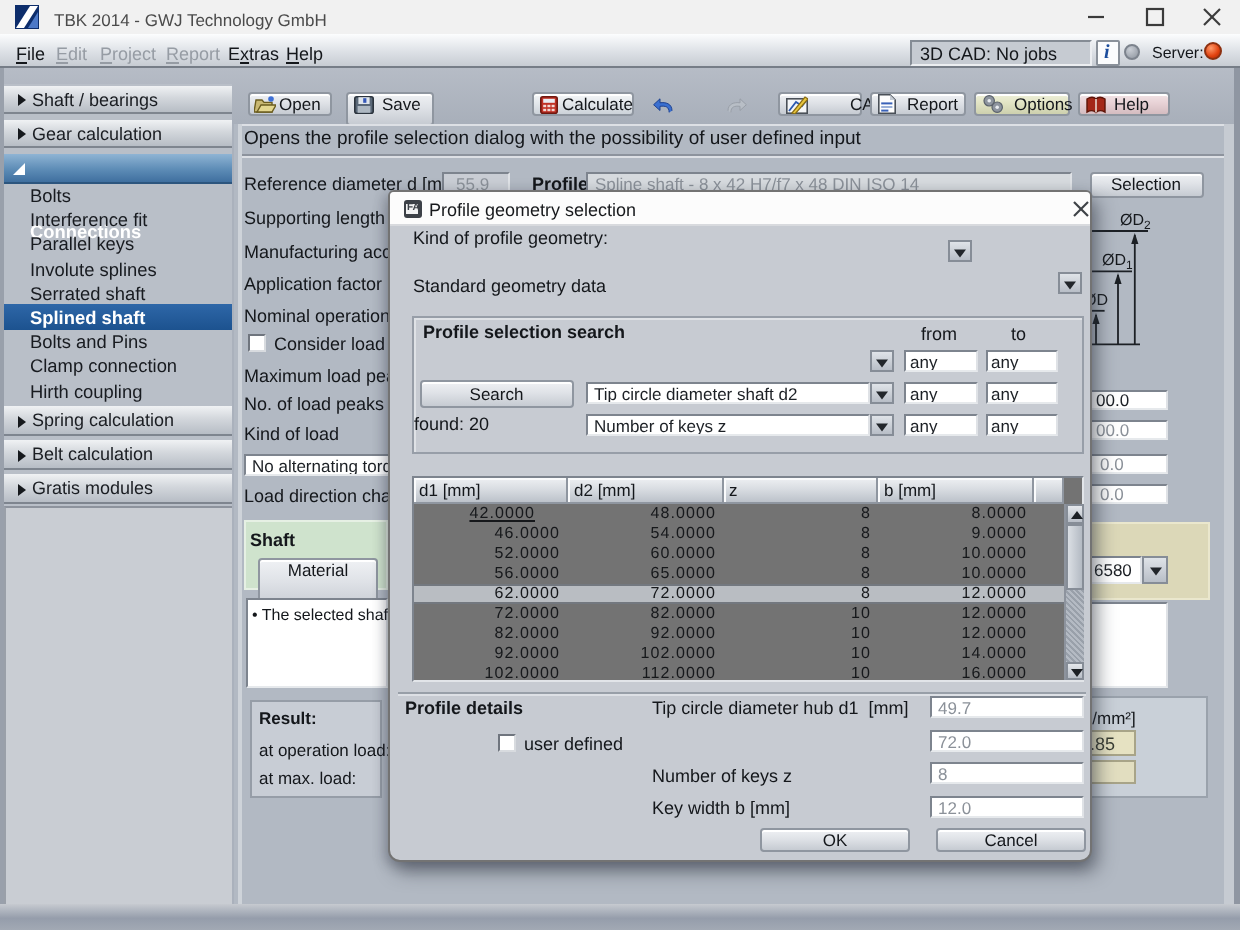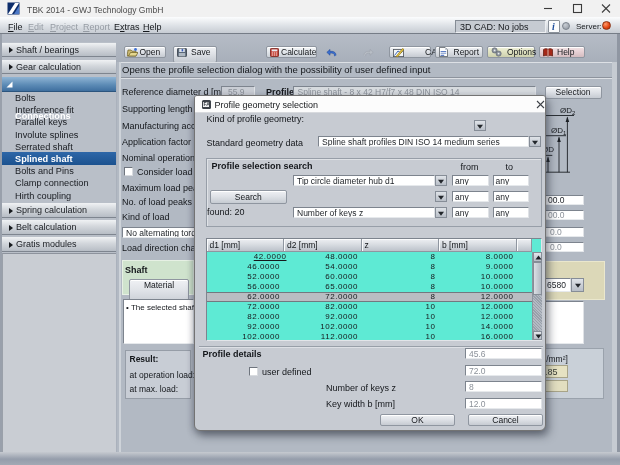--- a/index.html
+++ b/index.html
@@ -231,47 +231,46 @@
   <div class="lbl" style="left:20px;top:4.5px;color:#17191c;">Profile geometry selection</div>
   <svg class="ab" style="left:341px;top:4.5px;" width="9" height="9" viewBox="0 0 9 9">
       <g stroke="#3e4247" stroke-width="1.1">
         <line x1="1" y1="1" x2="8" y2="8"></line>
         <line x1="8" y1="1" x2="1" y2="8"></line>
       </g>
     </svg>
   <div class="lbl" style="left:12px;top:18px;">Kind of profile geometry:</div>
   <div class="arrbtn" style="left:279px;top:24.9px;width:12px;height:11px;"></div>
   <div class="lbl" style="left:12px;top:42.2px;">Standard geometry data</div>
-  <div class="field" style="left:123.5px;top:40.9px;width:211px;height:11px;line-height:10px;padding-left:3px;">Spline shaft profiles DIN ISO 14 medium series</div>
   <div class="arrbtn" style="left:334.5px;top:40.9px;width:12px;height:11px;"></div>
   <div class="ab" style="left:11px;top:62.4px;width:336px;height:69.5px;border:1px solid #979ea8;box-shadow:inset 1px 1px 0 #dfe2e6;"></div>
   <div class="lbl" style="left:17px;top:65.5px;font-weight:bold;">Profile selection search</div>
   <div class="lbl" style="left:266px;top:66px;">from</div>
   <div class="lbl" style="left:311px;top:66px;">to</div>
-  <div class="field" style="left:98.5px;top:79.4px;width:141.5px;height:11.5px;line-height:10.5px;padding-left:3px;">Tip circle diameter hub d1</div>
   <div class="arrbtn" style="left:240px;top:79.4px;width:12.5px;height:11.5px;"></div>
   <div class="field" style="left:257.5px;top:79.4px;width:36.5px;height:11.5px;line-height:10.5px;padding-left:2px;">any</div>
   <div class="field" style="left:298px;top:79.4px;width:36.5px;height:11.5px;line-height:10.5px;padding-left:2px;">any</div>
   <div class="btn" style="left:15px;top:94.9px;width:77.5px;height:13.5px;line-height:12.5px;">Search</div>
+  <div class="field" style="left:98.5px;top:95.4px;width:141.5px;height:11.5px;line-height:10.5px;padding-left:3px;">Tip circle diameter shaft d2</div>
   <div class="arrbtn" style="left:240px;top:95.4px;width:12.5px;height:11.5px;"></div>
   <div class="field" style="left:257.5px;top:95.4px;width:36.5px;height:11.5px;line-height:10.5px;padding-left:2px;">any</div>
   <div class="field" style="left:298px;top:95.4px;width:36.5px;height:11.5px;line-height:10.5px;padding-left:2px;">any</div>
   <div class="lbl" style="left:12.5px;top:111.6px;">found: 20</div>
   <div class="field" style="left:98.5px;top:111.4px;width:141.5px;height:11.5px;line-height:10.5px;padding-left:3px;">Number of keys z</div>
   <div class="arrbtn" style="left:240px;top:111.4px;width:12.5px;height:11.5px;"></div>
   <div class="field" style="left:257.5px;top:111.4px;width:36.5px;height:11.5px;line-height:10.5px;padding-left:2px;">any</div>
   <div class="field" style="left:298px;top:111.4px;width:36.5px;height:11.5px;line-height:10.5px;padding-left:2px;">any</div>
-  <div class="ab" style="left:11px;top:142.9px;width:336px;height:102.5px;border-top:1px solid #7d848e;border-left:1px solid #7d848e;border-right:1px solid #e2e5e9;border-bottom:1px solid #e2e5e9;background:#5eead4;">
+  <div class="ab" style="left:11px;top:142.9px;width:336px;height:102.5px;border-top:1px solid #7d848e;border-left:1px solid #7d848e;border-right:1px solid #e2e5e9;border-bottom:1px solid #e2e5e9;background:#737373;">
     <div class="ab thc" style="left:0;width:77.5px;">d1 [mm]</div>
     <div class="ab thc" style="left:77.5px;width:77.5px;">d2 [mm]</div>
     <div class="ab thc" style="left:155px;width:77.5px;">z</div>
     <div class="ab thc" style="left:232.5px;width:77.5px;">b [mm]</div>
     <div class="ab thc" style="left:310px;width:15px;"></div>
     <div class="trow" style="top:13px;">
-        <i style="right:245px;text-decoration:underline;">42.0000</i>
+        <i style="right:264px;text-decoration:underline;">42.0000</i>
         <i style="right:173.5px;">48.0000</i>
         <i style="right:96px;">8</i>
         <i style="right:18px;">8.0000</i>
       </div>
     <div class="trow" style="top:22.9px;">
         <i style="right:251.5px;">46.0000</i>
         <i style="right:173.5px;">54.0000</i>
         <i style="right:96px;">8</i>
         <i style="right:18px;">9.0000</i>
       </div>
@@ -329,21 +328,22 @@
             <path d="M4.5,6.5 L1.5,2.5 L7.5,2.5 Z" fill="#1c2025"></path>
           </svg>
         </div>
     </div>
   </div>
   <div class="ab" style="left:4px;top:250.2px;width:344px;height:1px;background:#989fa8;"></div>
   <div class="ab" style="left:4px;top:251.2px;width:344px;height:1px;background:#dde0e5;"></div>
   <div class="lbl" style="left:8px;top:253.4px;font-weight:bold;">Profile details</div>
   <div class="cb" style="left:54px;top:271.4px;"></div>
   <div class="lbl" style="left:67.5px;top:271.2px;">user defined</div>
+  <div class="lbl" style="left:131.5px;top:253.4px;">Tip circle diameter hub d1&nbsp;&nbsp;[mm]</div>
   <div class="lbl" style="left:131.5px;top:287.4px;">Number of keys z</div>
   <div class="lbl" style="left:131.5px;top:303.5px;">Key width b [mm]</div>
-  <div class="dfield" style="left:270.5px;top:252.4px;width:77px;height:11px;line-height:10px;padding-left:3px;">45.6</div>
+  <div class="dfield" style="left:270.5px;top:252.4px;width:77px;height:11px;line-height:10px;padding-left:3px;">49.7</div>
   <div class="dfield" style="left:270.5px;top:269.9px;width:77px;height:11px;line-height:10px;padding-left:3px;">72.0</div>
   <div class="dfield" style="left:270.5px;top:285.9px;width:77px;height:11px;line-height:10px;padding-left:3px;">8</div>
   <div class="dfield" style="left:270.5px;top:302px;width:77px;height:11px;line-height:10px;padding-left:3px;">12.0</div>
   <div class="btn" style="left:185.5px;top:318.4px;width:75px;height:12px;line-height:11px;">OK</div>
   <div class="btn" style="left:273.5px;top:318.4px;width:75px;height:12px;line-height:11px;">Cancel</div>
 </div>
 
 </body></html>

